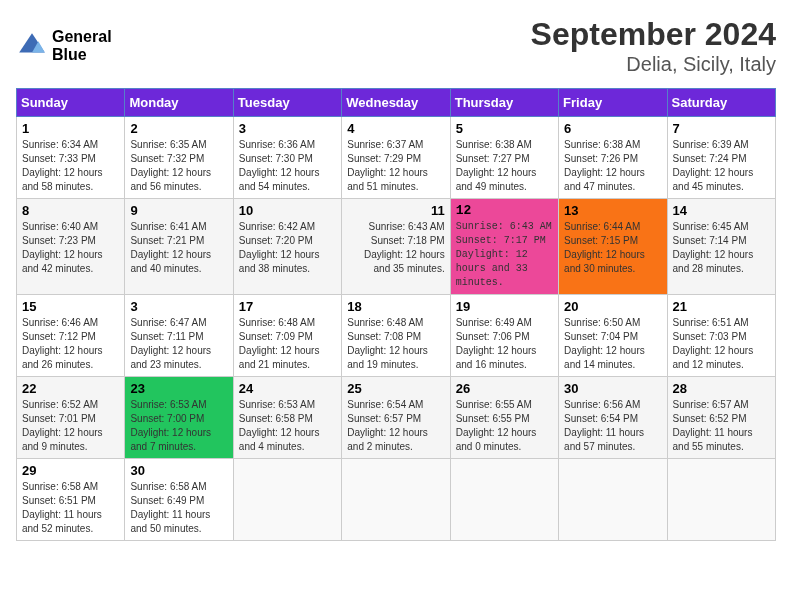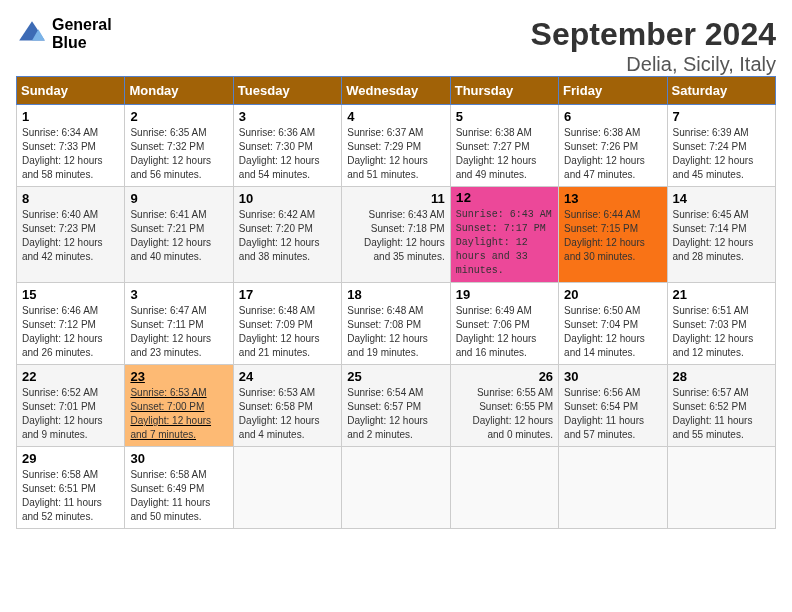--- a/index.html
+++ b/index.html
@@ -6,22 +6,22 @@
     body {
       font-family: Arial, sans-serif;
       background: #fff;
       width: 792px;
       min-height: 612px;
       padding: 16px;
     }
     .header {
       display: flex;
       justify-content: space-between;
-      align-items: flex-start;
-      margin-bottom: 0;
+      align-items: center;
+      margin-bottom: 12px;
     }
     .logo {
       display: flex;
       align-items: center;
       gap: 4px;
     }
     .logo-text {
       font-size: 16px;
       font-weight: bold;
       line-height: 1.1;
@@ -44,21 +44,21 @@
     .location {
       font-size: 20px;
       color: #555;
     }
     .calendar {
       width: 100%;
       border-collapse: collapse;
       font-size: 11px;
     }
     .calendar th {
-      background: #a16207;
+      background: #6d28d9;
       color: #fff;
       padding: 6px 4px;
       text-align: left;
       font-size: 13px;
       font-weight: bold;
       border: 1px solid #5580c9;
     }
     .calendar td {
       border: 1px solid #ccc;
       vertical-align: top;
@@ -206,33 +206,33 @@
         <td>
           <span class="day-num">21</span>
           <div class="day-info">Sunrise: 6:51 AM<br>Sunset: 7:03 PM<br>Daylight: 12 hours and 12 minutes.</div>
         </td>
       </tr>
       <tr style="background: rgb(245, 245, 245);">
         <td style="background: rgb(245, 245, 245);">
           <span class="day-num">22</span>
           <div class="day-info">Sunrise: 6:52 AM<br>Sunset: 7:01 PM<br>Daylight: 12 hours and 9 minutes.</div>
         </td>
-        <td style="background: #fdba74; text-decoration: underline;">
+        <td style="background: #22c55e;">
           <span class="day-num">23</span>
           <div class="day-info">Sunrise: 6:53 AM<br>Sunset: 7:00 PM<br>Daylight: 12 hours and 7 minutes.</div>
         </td>
         <td style="background: rgb(245, 245, 245);">
           <span class="day-num">24</span>
           <div class="day-info">Sunrise: 6:53 AM<br>Sunset: 6:58 PM<br>Daylight: 12 hours and 4 minutes.</div>
         </td>
         <td style="background: rgb(245, 245, 245);">
           <span class="day-num">25</span>
           <div class="day-info">Sunrise: 6:54 AM<br>Sunset: 6:57 PM<br>Daylight: 12 hours and 2 minutes.</div>
         </td>
-        <td style="background: rgb(245, 245, 245); text-align: right;">
+        <td style="background: rgb(245, 245, 245);">
           <span class="day-num">26</span>
           <div class="day-info">Sunrise: 6:55 AM<br>Sunset: 6:55 PM<br>Daylight: 12 hours and 0 minutes.</div>
         </td>
         <td style="background: rgb(245, 245, 245);">
           <span class="day-num">30</span>
           <div class="day-info">Sunrise: 6:56 AM<br>Sunset: 6:54 PM<br>Daylight: 11 hours and 57 minutes.</div>
         </td>
         <td style="background: rgb(245, 245, 245); margin-top: 14px;">
           <span class="day-num">28</span>
           <div class="day-info">Sunrise: 6:57 AM<br>Sunset: 6:52 PM<br>Daylight: 11 hours and 55 minutes.</div>

